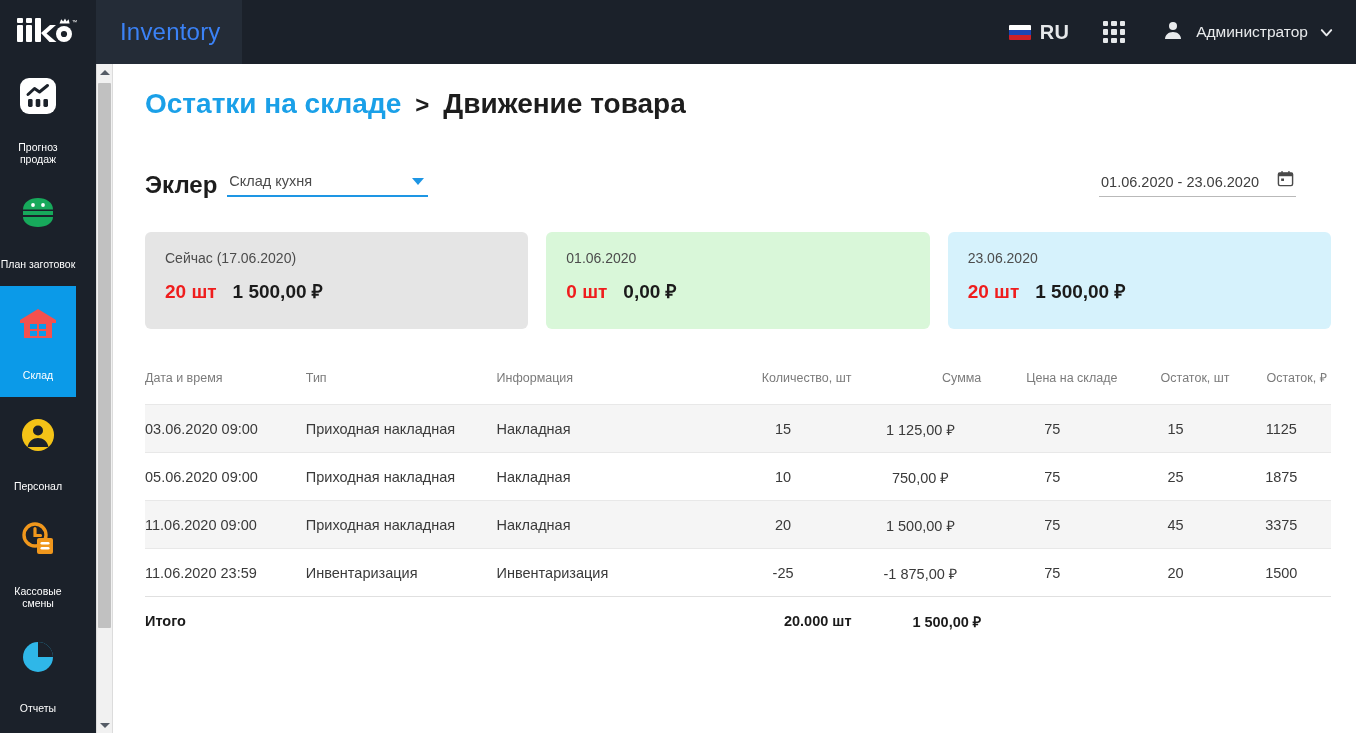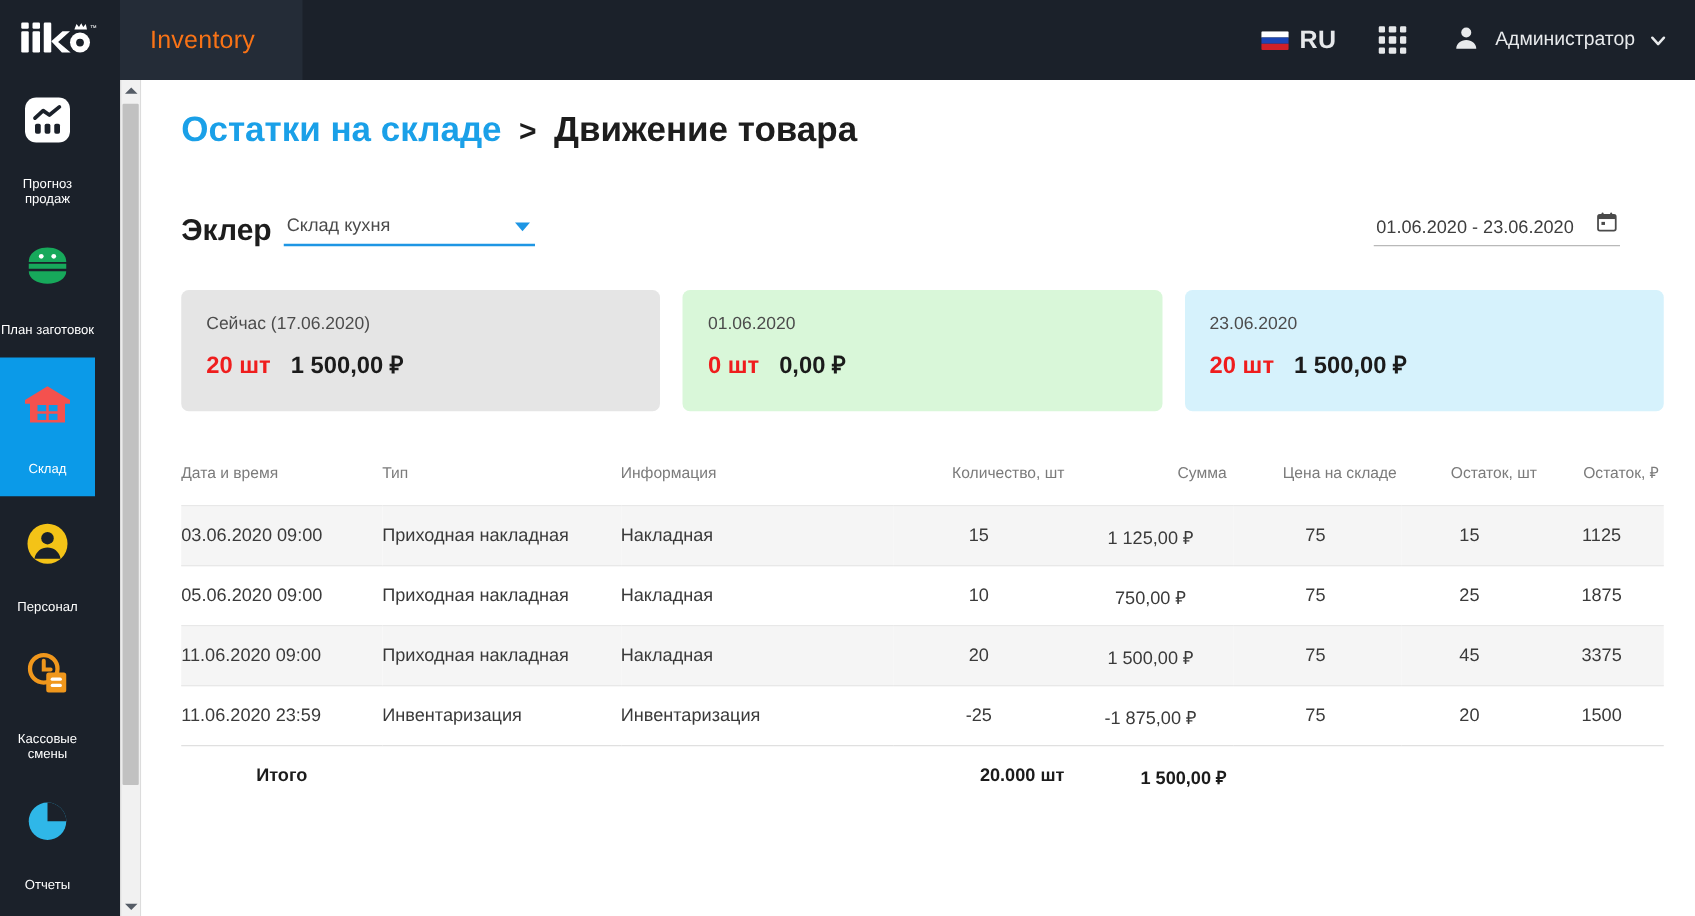--- a/index.html
+++ b/index.html
@@ -24,21 +24,21 @@
   }
   .logo { position: relative; width: 66px; height: 30px; }
   .logo svg { display: block; }
 
   .app-tab {
     width: 146px; height: 64px;
     background: #242c37;
     display: flex; align-items: center; padding-left: 24px;
   }
   .app-tab span {
-    color: #f97316; font-size: 20px; letter-spacing: .2px;
+    color: #3b82f6; font-size: 24px; letter-spacing: .2px;
   }
 
   .topbar-spacer { flex: 1 1 auto; }
 
   .top-right {
     display: flex; align-items: center; height: 64px;
     padding-right: 22px; gap: 0;
   }
   .lang {
     display: flex; align-items: center; gap: 9px;
@@ -192,21 +192,21 @@
   tbody td {
     font-size: 14.5px; color: #3a3a3a;
     height: 48px; padding: 0; text-align: center; white-space: nowrap;
   }
   tbody td.l { text-align: left; }
   tfoot tr { border-top: 1px solid #e0e0e0; }
   tfoot td {
     font-size: 14.5px; color: #1b1b1b; font-weight: bold;
     height: 48px; padding: 0; text-align: right; white-space: nowrap;
   }
-  tfoot td.l { text-align: center; }
+  tfoot td.l { text-align: left; }
 
   .c-date { width: 168px; }
   .c-type { width: 197px; }
   .c-info { width: 234px; }
   .c-qty  { width: 152px; padding-right: 8px !important; }
   .c-sum  { width: 135px; padding-right: 6px !important; }
   .c-price{ width: 140px; padding-right: 4px !important; }
   .c-rest { width: 120px; padding-right: 6px !important; }
   .c-restr{ width: 100px; padding-right: 4px !important; }
 </style>

